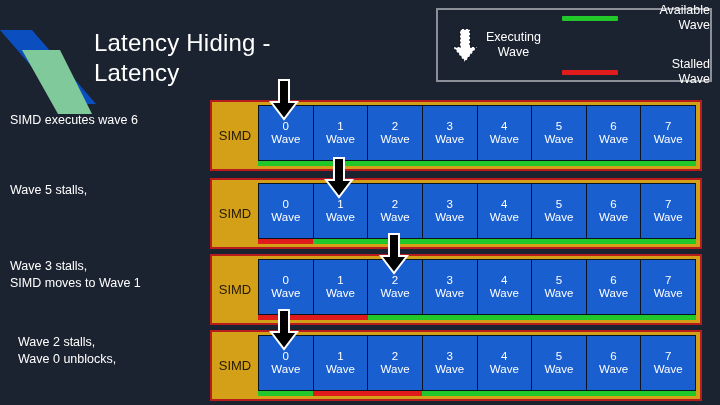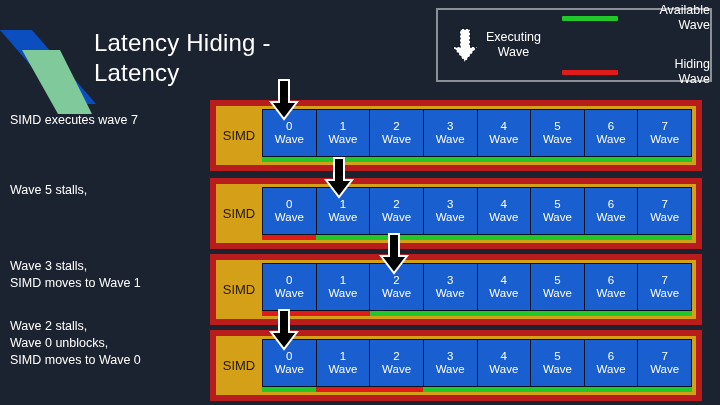--- a/index.html
+++ b/index.html
@@ -44,21 +44,21 @@
 
   
   .desc{
     position:absolute;left:10px;width:190px;
     color:#ffffff;font-size:12.5px;line-height:17px;
   }
 
   
   .simd-row{
     position:absolute;left:210px;width:492px;height:71px;
-    background:#d3a017;border:6px solid #b91c1c;box-sizing:border-box;
+    background:#d3a017;border:2px solid #b91c1c;box-sizing:border-box;
     display:flex;align-items:stretch;
   }
   .simd-label{
     width:46px;flex:0 0 auto;display:flex;align-items:center;justify-content:center;
     color:#241a00;font-size:13px;
   }
   .cells-area{
     flex:1 1 auto;display:flex;flex-direction:column;padding:3px 4px 3px 0;
     box-sizing:border-box;
   }
@@ -108,30 +108,30 @@
     <div class="legend-row">
       <span class="legend-swatch" style="background:#22c82a"></span>
       <span class="legend-label">
         <span>Available</span><br>
         <span>Wave</span>
       </span>
     </div>
     <div class="legend-row">
       <span class="legend-swatch" style="background:#e01b1b"></span>
       <span class="legend-label">
-        <span>Hiding</span><br>
+        <span>Stalled</span><br>
         <span>Wave</span>
       </span>
     </div>
   </div>
 </div>
 
 <div id="rows-host">
     <div class="desc" style="top: 112px;">
-      <div>SIMD executes wave 7</div>
+      <div>SIMD executes wave 6</div>
     </div>
     <div class="simd-row" style="top: 100px;">
       <div class="simd-label">SIMD</div>
       <div class="cells-area">
         <div class="cells">
           <div class="cell">
             <span>0</span>
             <span>Wave</span>
           </div>
           <div class="cell">
@@ -282,24 +282,23 @@
           <div class="bar available"></div>
           <div class="bar available"></div>
           <div class="bar available"></div>
           <div class="bar available"></div>
         </div>
       </div>
     </div>
     <div class="exec-arrow" style="left: 378.125px; top: 232px;"><svg viewBox="0 0 32 44" width="32" height="44">
         <polygon points="11,2 21,2 21,24 29,24 16,41 3,24 11,24" fill="#000000" stroke="#ffffff" stroke-width="2"></polygon>
       </svg></div>
-    <div class="desc" style="top: 318px;">
+    <div class="desc" style="top: 334px; margin-left: 8px;">
       <div>Wave 2 stalls,</div>
       <div>Wave 0 unblocks,</div>
-      <div>SIMD moves to Wave 0</div>
     </div>
     <div class="simd-row" style="top: 330px;">
       <div class="simd-label">SIMD</div>
       <div class="cells-area">
         <div class="cells">
           <div class="cell">
             <span>0</span>
             <span>Wave</span>
           </div>
           <div class="cell">

